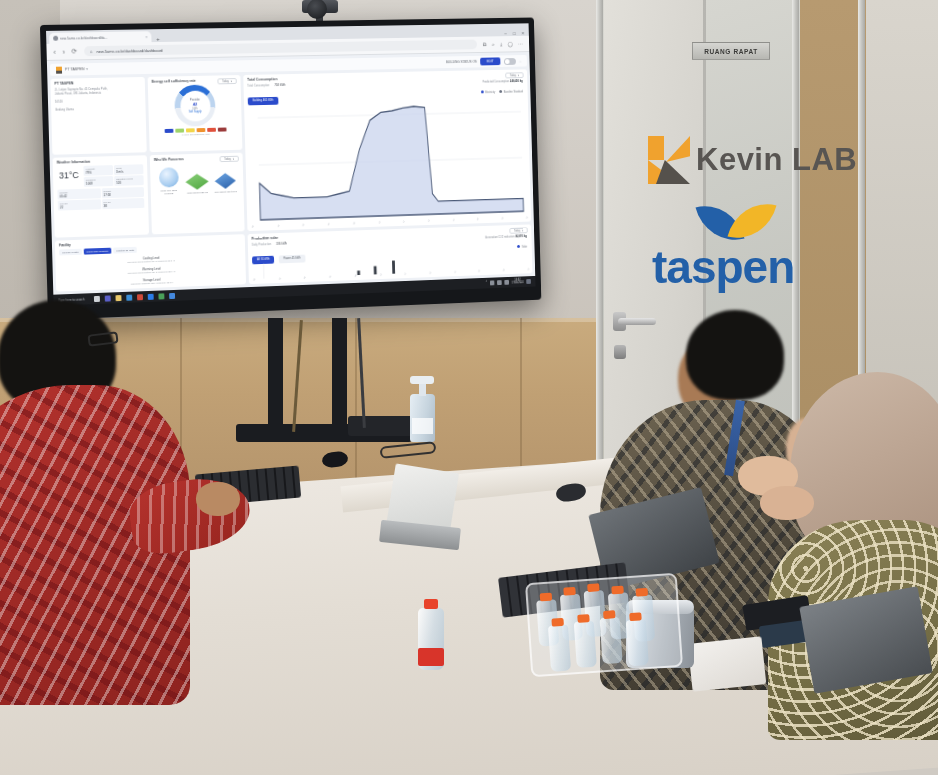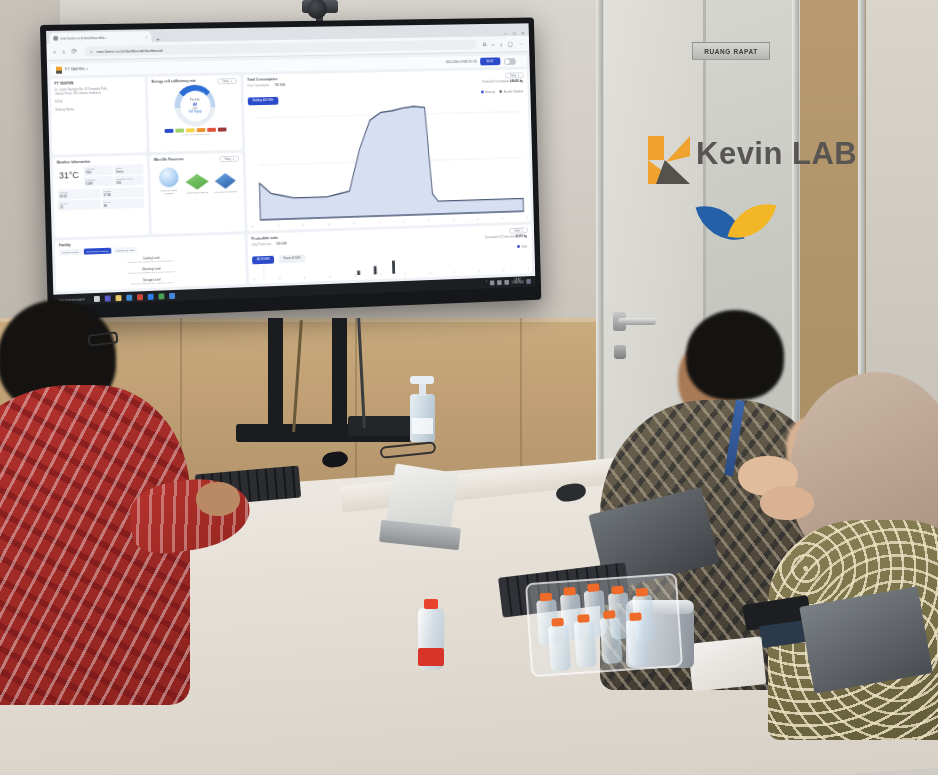--- a/index.html
+++ b/index.html
@@ -72,21 +72,21 @@
 
   .sign-plate {
     position:absolute; left:692px; top:42px; width:78px; height:18px;
     background:linear-gradient(180deg,#d5d5d1,#b7b7b2);
     border:1px solid rgba(110,110,105,.55);
     display:flex; align-items:center; justify-content:center;
     font-size:6.5px; font-weight:bold; letter-spacing:.6px; color:#3a3a38;
   }
 
   
-  .logo-kevin { position:absolute; left:648px; top:136px; display:flex; gap:6px; }
+  .logo-kevin { position:absolute; left:648px; top:136px; display:flex; align-items:center; gap:6px; }
   .kmark { position:relative; width:42px; height:48px; }
   .kmark .k-tl { position:absolute; left:0; top:0; width:16px; height:24px;
     background:#F0A22E; clip-path:polygon(0 0,100% 0,100% 100%,0 100%); }
   .kmark .k-tr { position:absolute; left:18px; top:0; width:24px; height:26px;
     background:#F0A22E; clip-path:polygon(100% 0,100% 78%,0 100%); }
   .kmark .k-bl { position:absolute; left:0; top:24px; width:20px; height:24px;
     background:#F0A22E; clip-path:polygon(0 0,100% 62%,100% 100%,0 100%); }
   .kmark .k-br { position:absolute; left:8px; top:24px; width:34px; height:24px;
     background:#55514C; clip-path:polygon(26% 0,100% 100%,0 100%); }
   .kevin-text { font-size:31px; font-weight:600; color:#585552; letter-spacing:.5px; }
@@ -410,20 +410,21 @@
         <div class="k-br"></div>
     </div>
     <div class="kevin-text">Kevin LAB</div>
   </div>
 
   <div class="logo-taspen">
     <div class="leafwrap">
       <div class="leaf-b"></div>
         <div class="leaf-y"></div>
     </div>
+    <div class="taspen-text">taspen</div>
   </div>
 
   <div class="cam-mount"></div>
   <div class="cam-arm"></div>
   <div class="cam-body"></div>
   <div class="cam-lens"></div>
 
   <div id="tv">
     <div id="screen">
 

